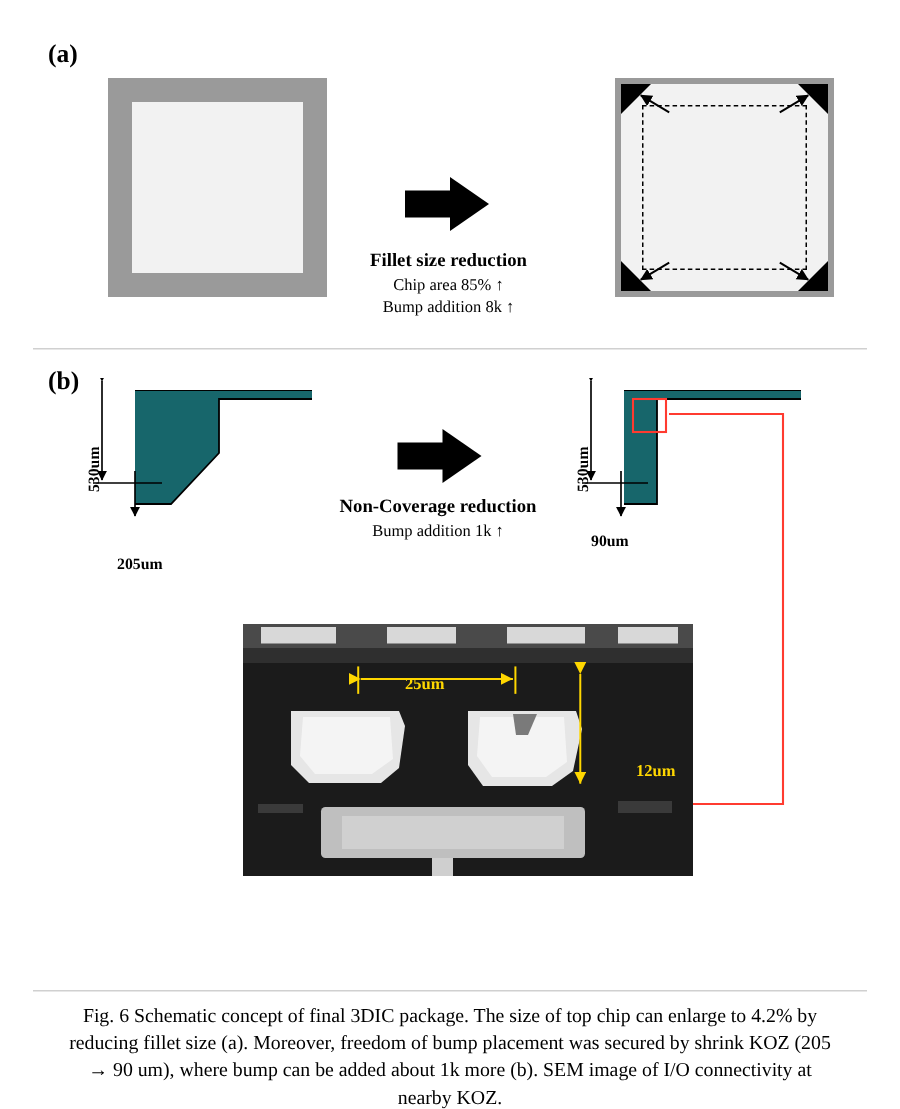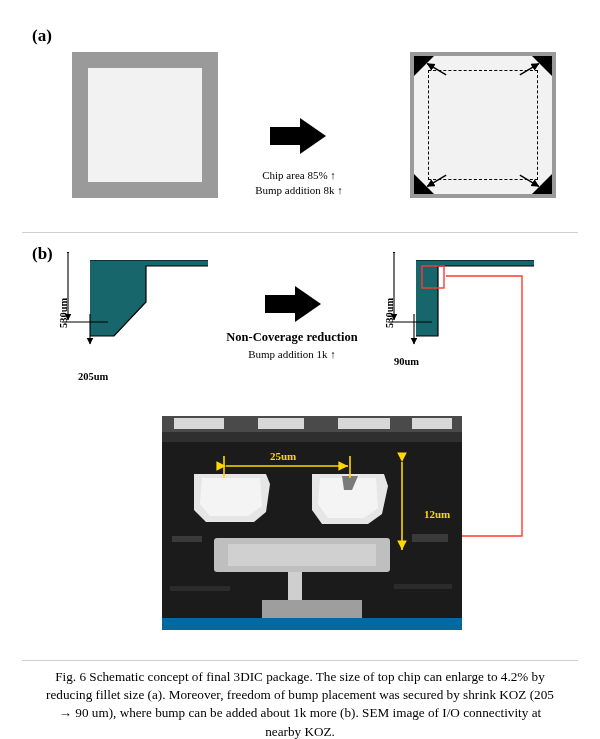--- a/index.html
+++ b/index.html
@@ -188,22 +188,22 @@
     top: 92px;
     width: 180px;
   }
 
   
   .sem {
     position: absolute;
     left: 140px;
     top: 178px;
     width: 300px;
-    height: 214px;
-    background: #0369a1;
+    height: 168px;
+    background: #4c1d95;
     overflow: hidden;
   }
   .sem-anno {
     position: absolute;
     left: 0; top: 0; width: 100%; height: 100%;
   }
   .sem-label {
     position: absolute;
     color: #ffd700;
     font-family: "Liberation Serif", serif;
@@ -235,20 +235,21 @@
     <div class="panel-label label-a">(a)</div>
 
     <div class="chip-before"></div>
 
     <div class="block-arrow" style="left:248px; top:98px;">
       <div class="shaft"></div>
       <div class="head"></div>
     </div>
 
     <div class="arrow-caption" style="left:215px; top:146px; width:124px;">
+      <div class="main">Fillet size reduction</div>
       <div class="sub">Chip area 85% ↑</div>
       <div class="sub">Bump addition 8k ↑</div>
     </div>
 
     <div class="chip-after">
       <div class="corner tl"></div>
       <div class="corner tr"></div>
       <div class="corner bl"></div>
       <div class="corner br"></div>
       <div class="dashed-inner"></div>

